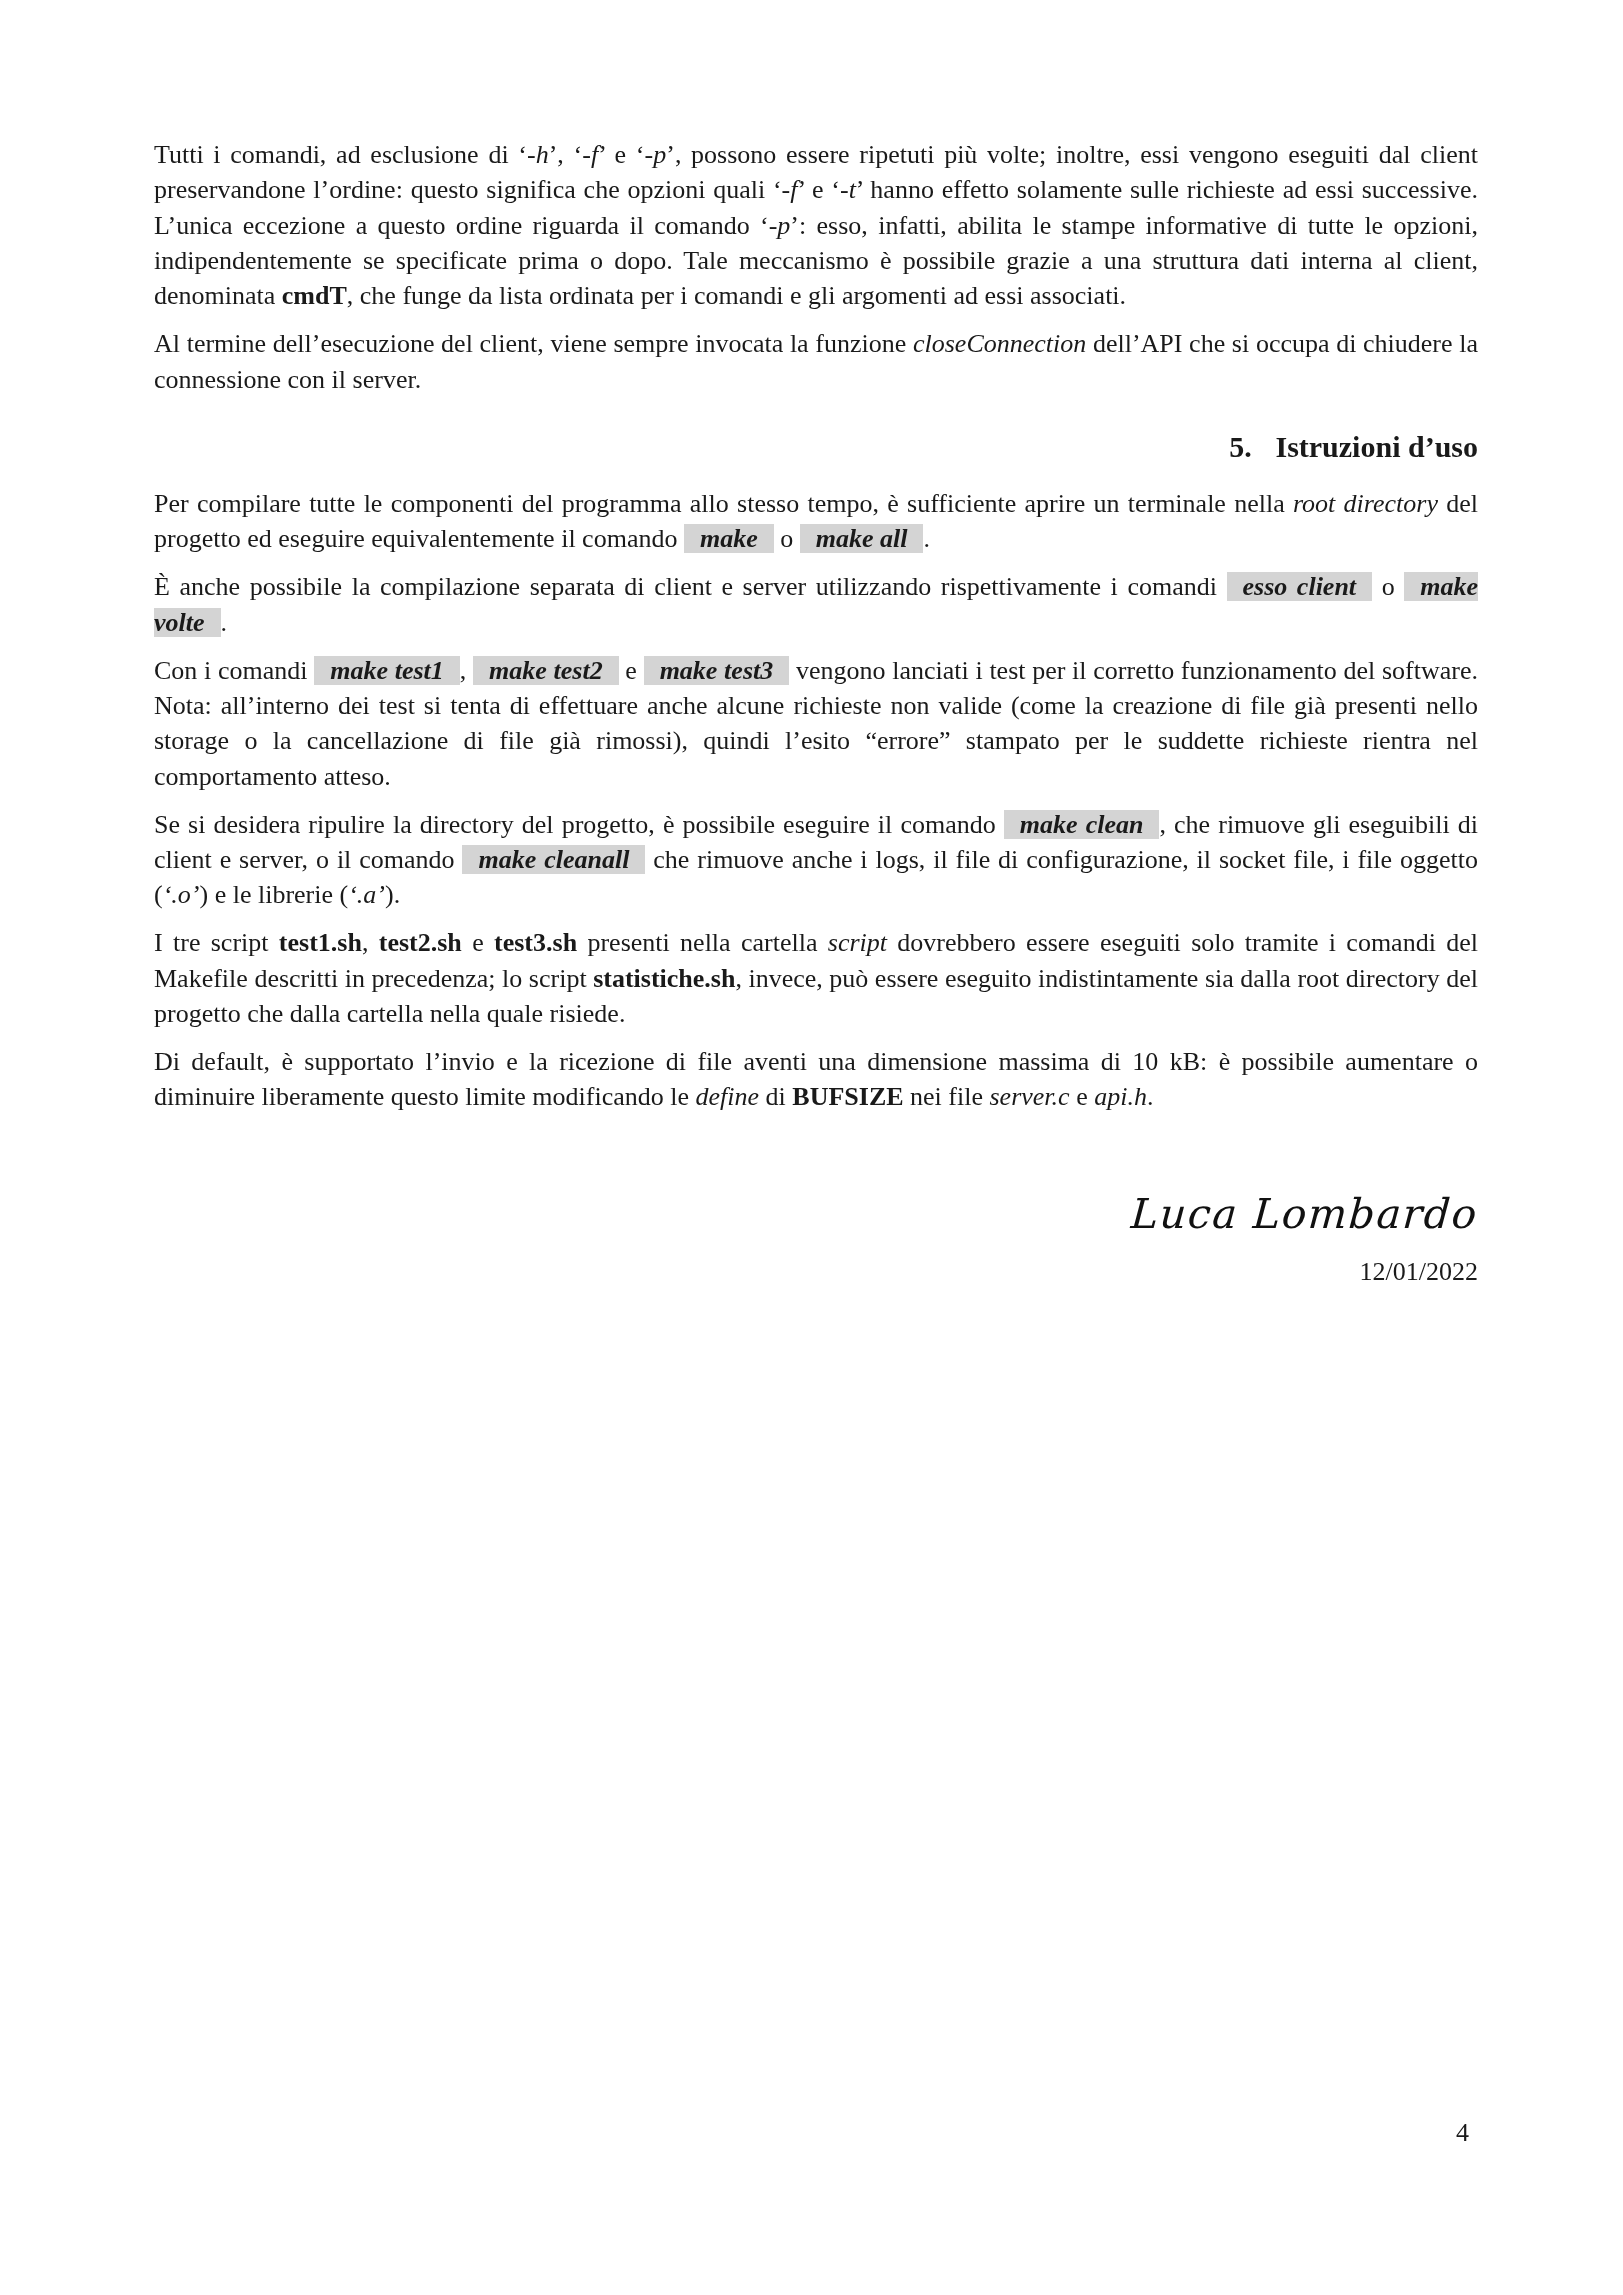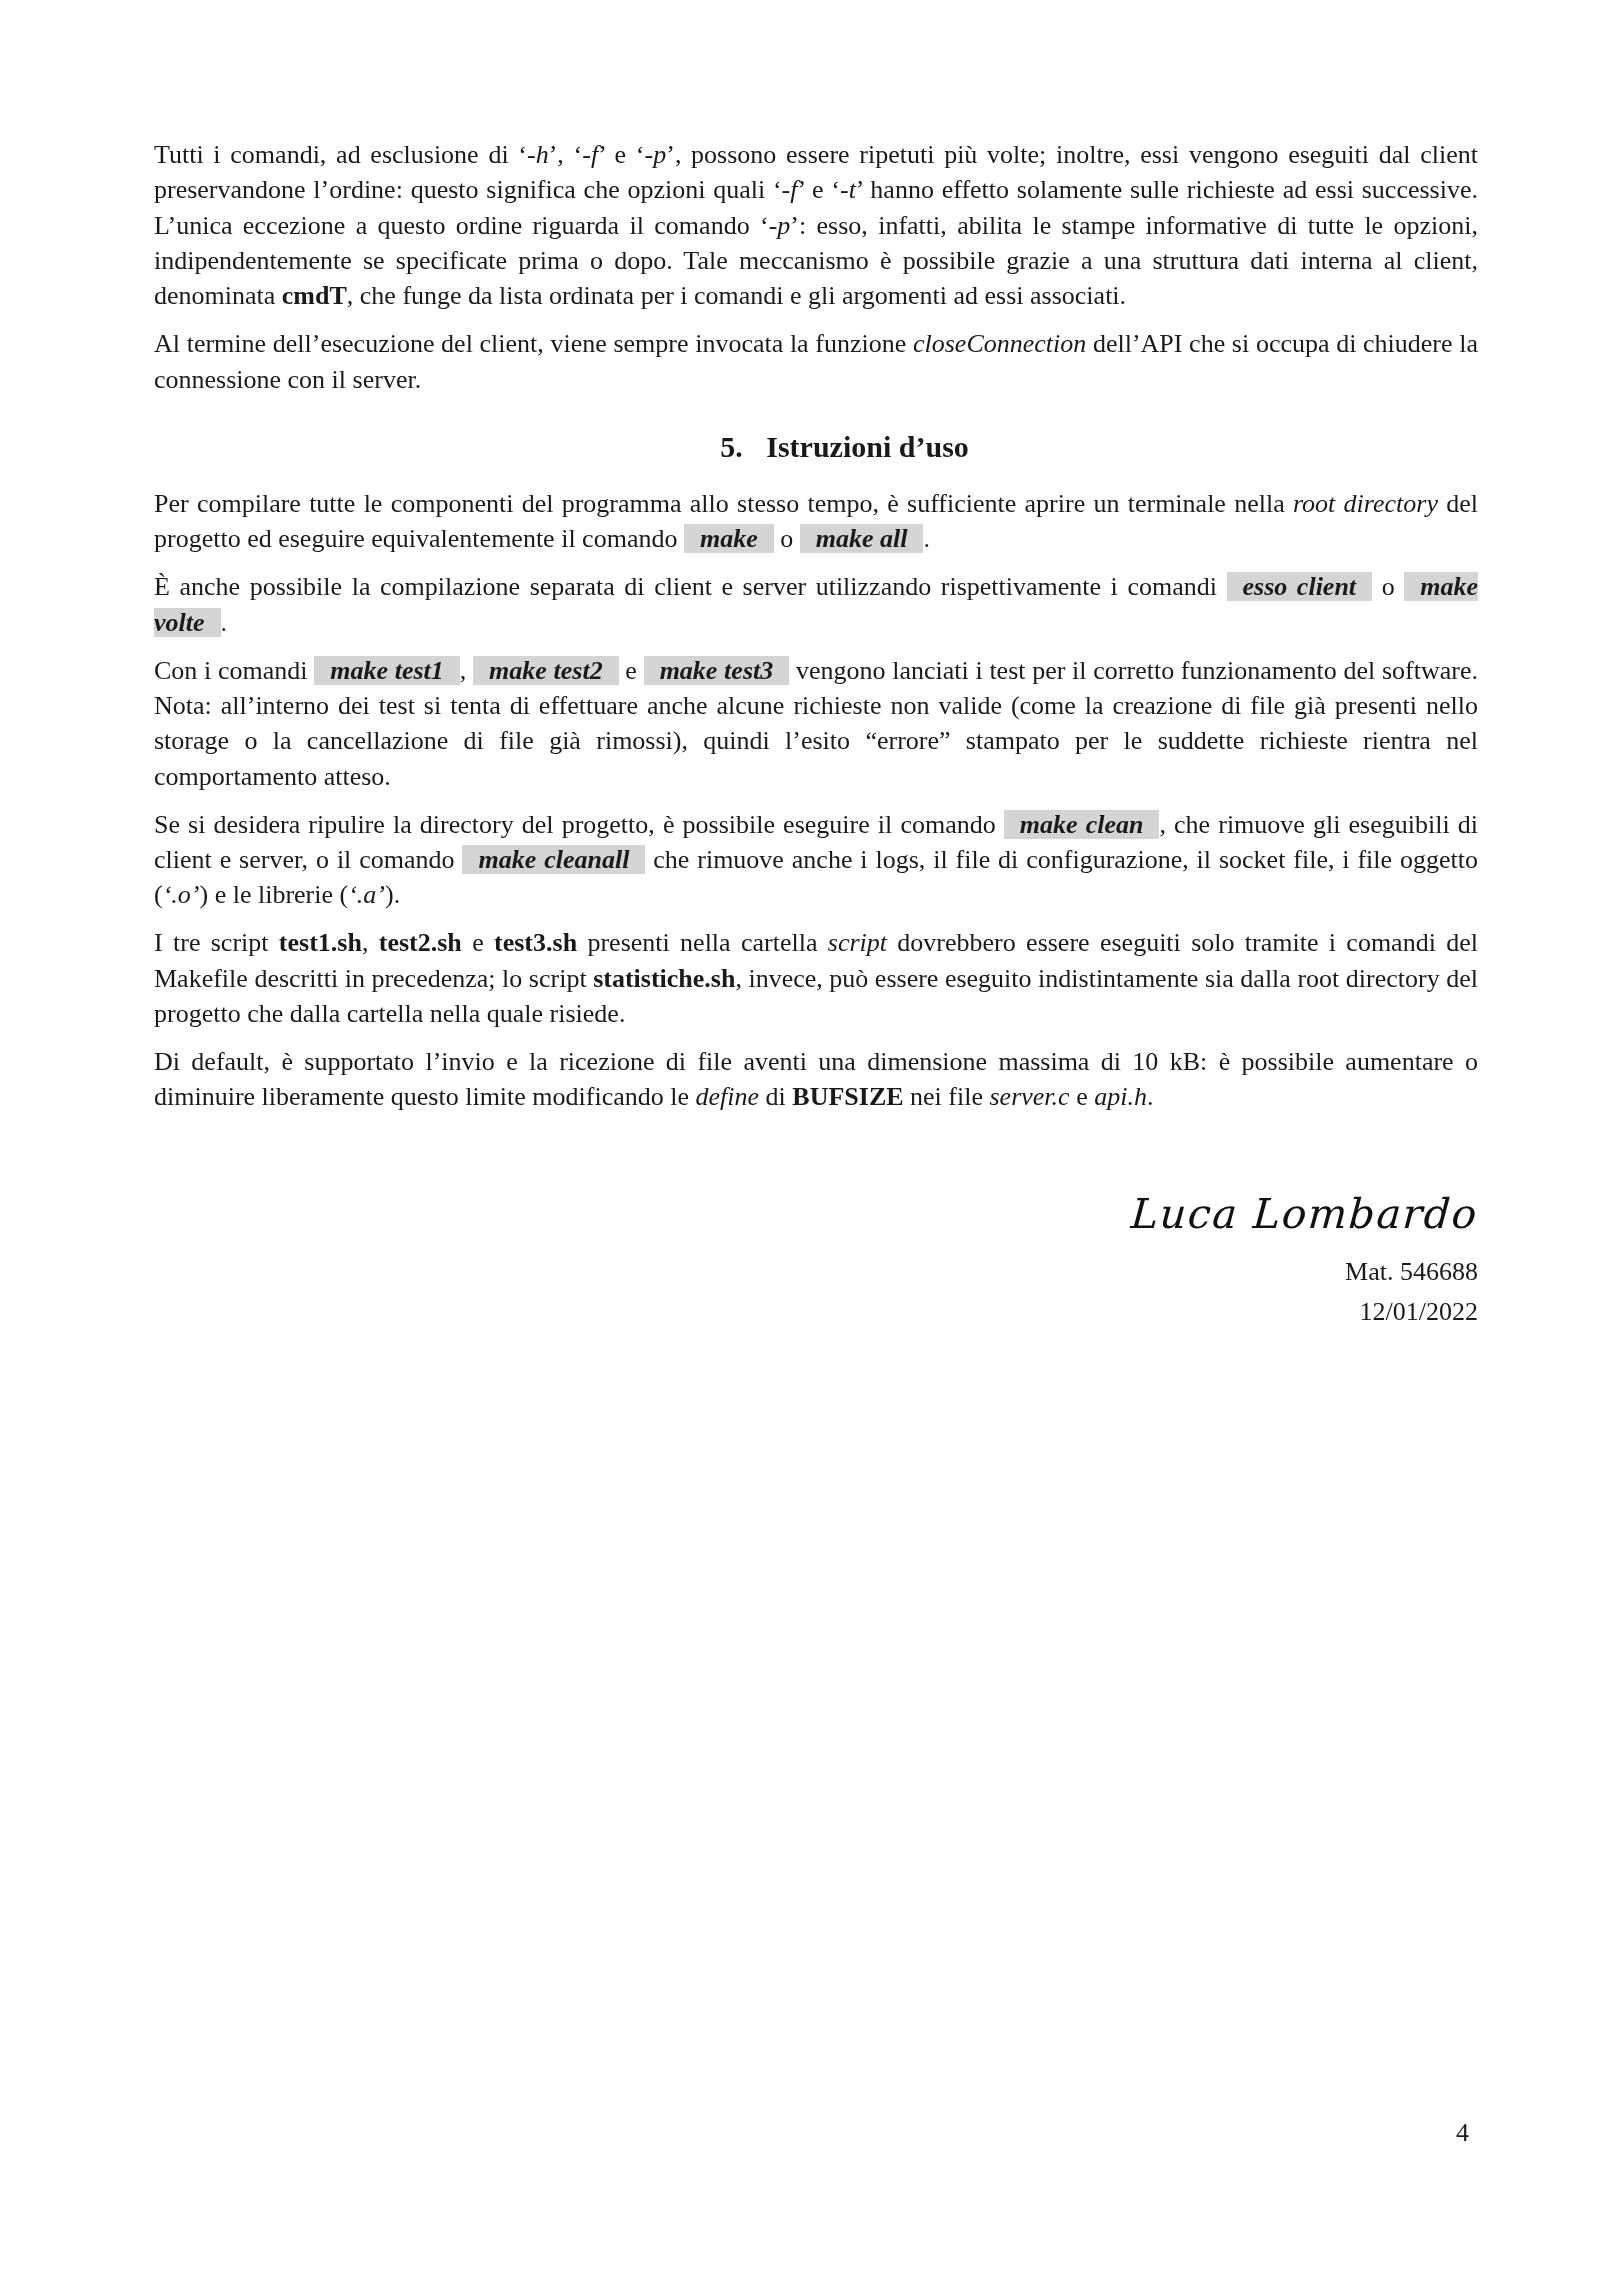--- a/index.html
+++ b/index.html
@@ -24,21 +24,21 @@
     font-size: 26px;
     line-height: 1.36;
     text-align: justify;
     margin: 0 0 12.6px 0;
   }
   .heading {
     font-size: 30px;
     font-weight: bold;
     margin: 33px 0 22px 0;
     padding-left: 57px;
-    text-align: center;
+    text-align: right;
   }
   .heading-number { margin-right: 23.6px; }
   .seg-plain { }
   .seg-italic { font-style: italic; }
   .seg-bold { font-weight: bold; }
   .seg-highlight {
     font-weight: bold;
     font-style: italic;
     background: #d4d4d4;
     padding: 0 16px;
@@ -81,19 +81,18 @@
         <h2 class="heading"><span class="heading-number">5.</span><span>Istruzioni d’uso</span></h2>
         <p class="para"><span class="seg-plain">Per compilare tutte le componenti del programma allo stesso tempo, è sufficiente aprire un terminale nella </span><span class="seg-italic">root directory</span><span class="seg-plain"> del progetto ed eseguire equivalentemente il comando </span><span class="seg-highlight">make</span><span class="seg-plain"> o </span><span class="seg-highlight">make all</span><span class="seg-plain">.</span></p>
         <p class="para"><span class="seg-plain">È anche possibile la compilazione separata di client e server utilizzando rispettivamente i comandi </span><span class="seg-highlight">esso client</span><span class="seg-plain"> o </span><span class="seg-highlight">make volte</span><span class="seg-plain">.</span></p>
         <p class="para"><span class="seg-plain">Con i comandi </span><span class="seg-highlight">make test1</span><span class="seg-plain">, </span><span class="seg-highlight">make test2</span><span class="seg-plain"> e </span><span class="seg-highlight">make test3</span><span class="seg-plain"> vengono lanciati i test per il corretto funzionamento del software. Nota: all’interno dei test si tenta di effettuare anche alcune richieste non valide (come la creazione di file già presenti nello storage o la cancellazione di file già rimossi), quindi l’esito “errore” stampato per le suddette richieste rientra nel comportamento atteso.</span></p>
         <p class="para"><span class="seg-plain">Se si desidera ripulire la directory del progetto, è possibile eseguire il comando </span><span class="seg-highlight">make clean</span><span class="seg-plain">, che rimuove gli eseguibili di client e server, o il comando </span><span class="seg-highlight">make cleanall</span><span class="seg-plain"> che rimuove anche i logs, il file di configurazione, il socket file, i file oggetto (</span><span class="seg-italic">‘.o’</span><span class="seg-plain">) e le librerie (</span><span class="seg-italic">‘.a’</span><span class="seg-plain">).</span></p>
         <p class="para"><span class="seg-plain">I tre script </span><span class="seg-bold">test1.sh</span><span class="seg-plain">, </span><span class="seg-bold">test2.sh</span><span class="seg-plain"> e </span><span class="seg-bold">test3.sh</span><span class="seg-plain"> presenti nella cartella </span><span class="seg-italic">script</span><span class="seg-plain"> dovrebbero essere eseguiti solo tramite i comandi del Makefile descritti in precedenza; lo script </span><span class="seg-bold">statistiche.sh</span><span class="seg-plain">, invece, può essere eseguito indistintamente sia dalla root directory del progetto che dalla cartella nella quale risiede.</span></p>
         <p class="para"><span class="seg-plain">Di default, è supportato l’invio e la ricezione di file aventi una dimensione massima di 10 kB: è possibile aumentare o diminuire liberamente questo limite modificando le </span><span class="seg-italic">define</span><span class="seg-plain"> di </span><span class="seg-bold">BUFSIZE</span><span class="seg-plain"> nei file </span><span class="seg-italic">server.c</span><span class="seg-plain"> e </span><span class="seg-italic">api.h</span><span class="seg-plain">.</span></p>
       </div>
     <div class="signature">
       <div class="signature-name">Luca Lombardo</div>
-      <div class="signature-line">Mat. 546688</div>
       <div class="signature-line">12/01/2022</div>
     </div>
   </div>
   <div class="page-number">4</div>
 </div>
 
 
 </body></html>

